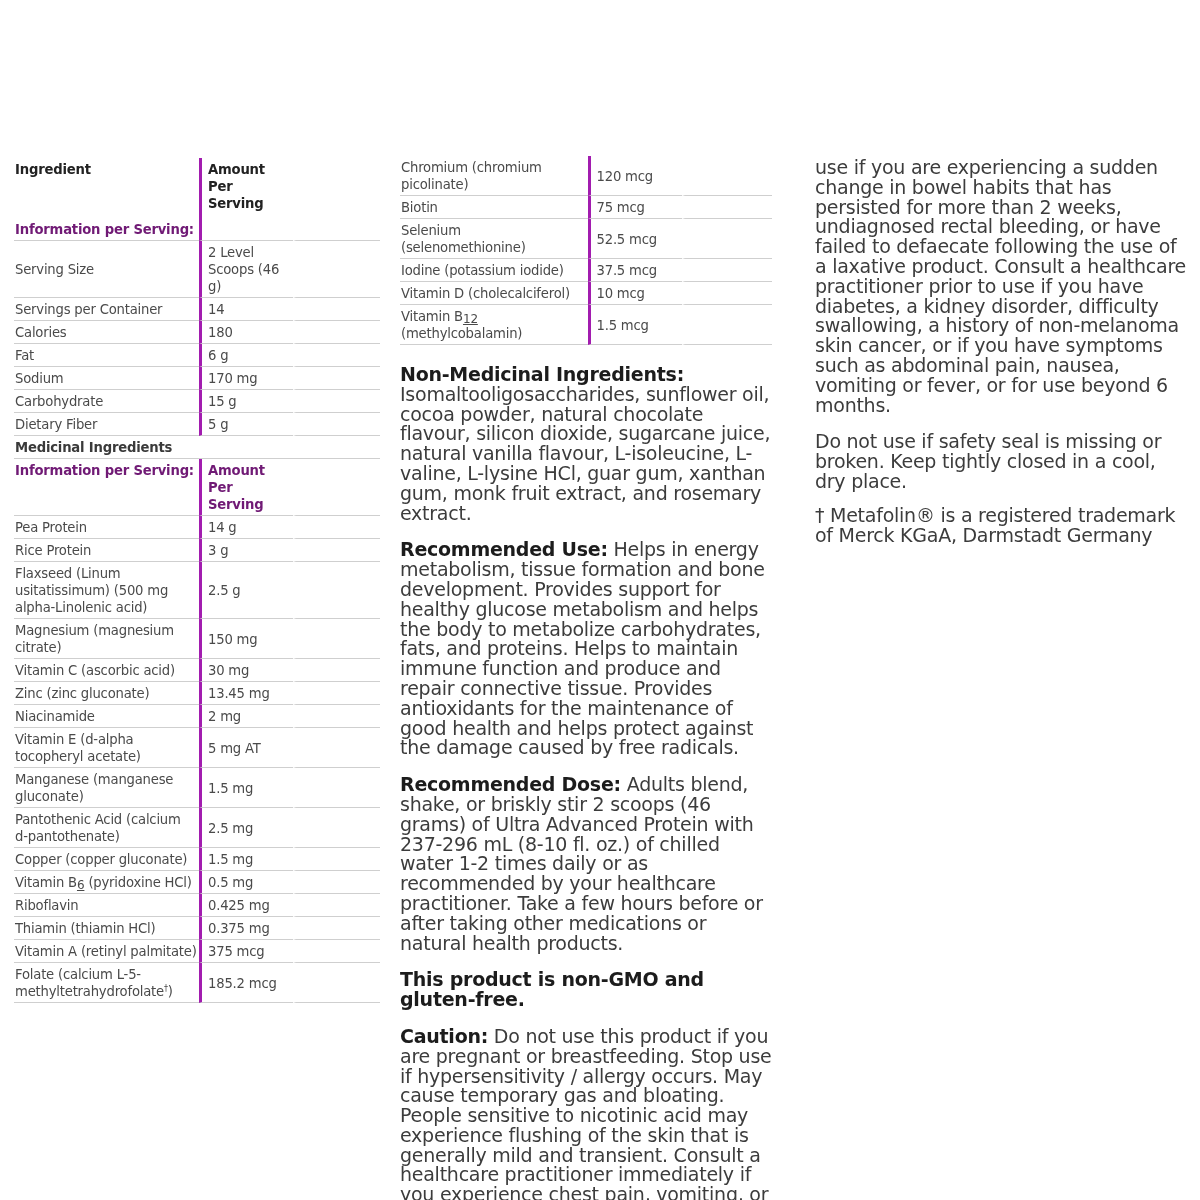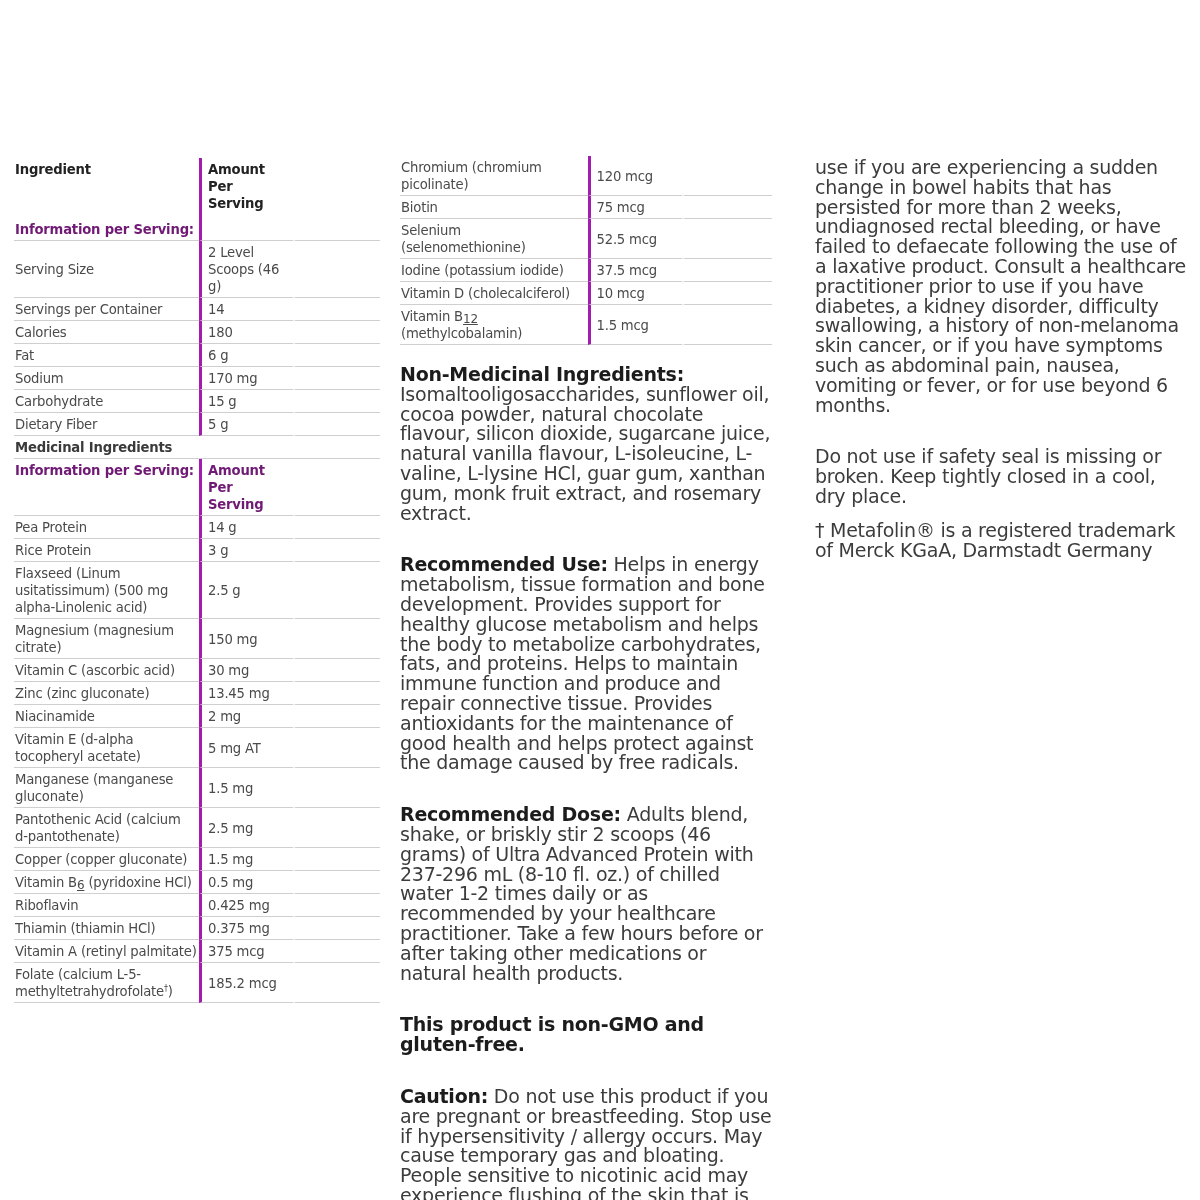--- a/index.html
+++ b/index.html
@@ -59,21 +59,21 @@
     sub { font-size: 12px; vertical-align: -2px; line-height: 0; text-decoration: underline; }
     sup { font-size: 8px; vertical-align: 5px; line-height: 0; }
 
     .para {
       line-height: 19.8px;
       color: #3c3c3c;
       font-size: 19px;
       letter-spacing: -0.25px;
     }
     .para b { color: #1c1c1c; }
-    .para + .para { margin-top: 32px; }
+    .para + .para { margin-top: 17px; }
     #col-mid .para-block { margin-top: 20px; }
     .bold-line { font-weight: bold; color: #1c1c1c; }
   </style>
 </head>
 <body>
 
 <div class="col" id="col-left">
   <table class="nut" id="tbl-left">
     <colgroup>
         <col class="w1">

